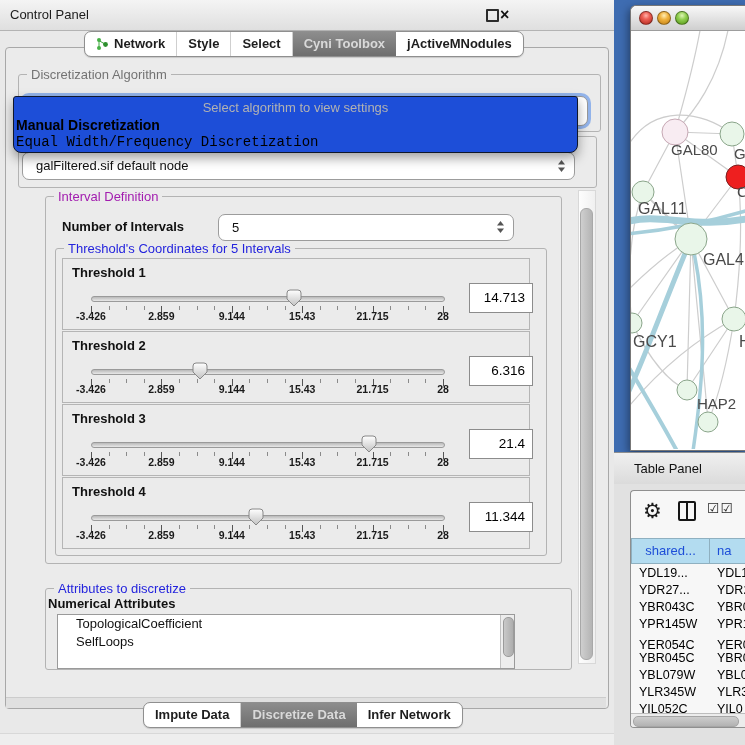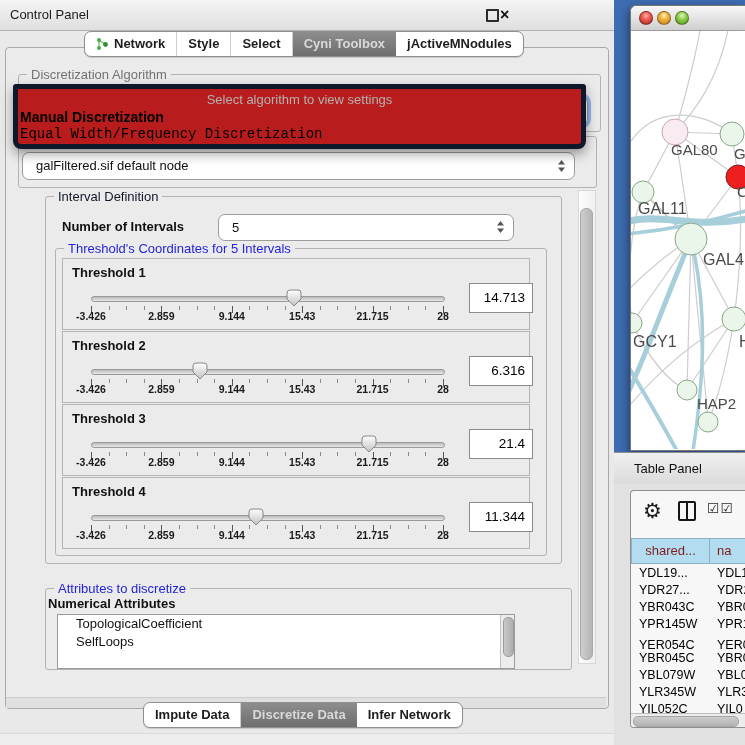--- a/index.html
+++ b/index.html
@@ -13,21 +13,21 @@
   #close-btn{left:500px;top:3px;font-size:16px;font-weight:bold;color:#111;line-height:24px;}
   .segstrip{display:inline-flex;background:#fff;border:1px solid #8f8f8f;border-radius:7px;overflow:hidden;height:24px;box-shadow:0 1px 1px rgba(0,0,0,.15);z-index:6;}
   .seg{padding:0 11px;line-height:24px;font-size:13px;font-weight:bold;color:#1d1d1d;border-right:1px solid #cfcfcf;display:flex;align-items:center;gap:5px;white-space:nowrap;}
   .seg:last-child{border-right:none;}
   .seg.sel{background:linear-gradient(#8d8d8d,#6e6e6e);color:#d9d9d9;border-right:none;}
   #top-tabs{left:84px;top:31px;}
   #bottom-tabs{left:143px;top:702px;}
   #contentbox{left:5px;top:47px;width:602px;height:660px;border:1px solid #a8a8a8;border-radius:4px;background:#ebebeb;}
   .grp{border:1px solid #b3b3b3;border-radius:3px;}
   .legend{position:absolute;top:-8px;left:8px;background:#ebebeb;padding:0 4px;font-size:13px;white-space:nowrap;}
-  .legend.green{color:#0f172a;}
+  .legend.green{color:#a21caf;}
   .legend.blue{color:#2424dd;}
   .legend.faded{color:#737373;}
   .legend.plain{color:#222;}
   #algo-group{left:18px;top:74px;width:581px;height:56px;}
   #algo-combo{left:22px;top:96px;width:564px;height:28px;background:#fff;border:1px solid #999;border-radius:7px;box-shadow:0 0 0 3px rgba(100,150,235,.65);}
   #td-group{left:18px;top:136px;width:577px;height:50px;}
   .combo{background:#fff;border:1px solid #9c9c9c;border-radius:7px;font-size:13px;color:#111;}
   .combo .ctext{position:absolute;left:13px;top:0;line-height:26px;white-space:nowrap;}
   .combo .arrows{position:absolute;right:9px;top:7px;}
   #td-combo{left:22px;top:152px;width:551px;height:26px;}
@@ -50,21 +50,21 @@
   .attr-item{padding-left:18px;font-size:13px;line-height:17.5px;color:#111;white-space:nowrap;}
   #attr-scroll{position:absolute;right:0;top:0;width:13px;height:100%;background:#ededed;border-left:1px solid #c2c2c2;}
   #attr-thumb{position:absolute;left:1.5px;top:2px;width:9px;height:38px;border-radius:5px;background:linear-gradient(90deg,#c9c9c9,#adadad);border:1px solid #9b9b9b;}
   #v-scroll{left:578px;top:190px;width:16px;height:472px;background:linear-gradient(90deg,#fdfdfd,#f0f0f0);border:1px solid #d8d8d8;}
   #v-thumb{left:580px;top:208px;width:11px;height:450px;border-radius:6px;background:linear-gradient(90deg,#cfcfcf,#b4b4b4);border:1px solid #a8a8a8;}
   #apply-bar{left:6px;top:668px;width:600px;height:39px;background:#e9e9e9;border-top:1px solid #cfcfcf;}
   #apply-btn{position:absolute;left:268px;top:5px;width:66px;height:24px;background:linear-gradient(#ffffff,#dddddd);border:1px solid #9a9a9a;border-radius:6px;font-size:13px;color:#111;text-align:center;line-height:24px;}
   #bottom-shade{left:6px;top:697px;width:600px;height:10px;background:#e0e0e0;border-top:1px solid #cccccc;}
   #footer-strip{left:0;top:733px;width:614px;height:12px;background:#eeeeee;border-top:1px solid #d8d8d8;}
   
-  #popup{left:13px;top:84px;width:563px;height:55px;background:#b91c1c;border:5px solid #0f172a;border-radius:3px 3px 8px 8px;box-shadow:0 5px 12px rgba(0,0,0,.38);z-index:30;}
+  #popup{left:13px;top:96px;width:563px;height:55px;background:#1d4ed8;border:1px solid #0f172a;border-radius:3px 3px 8px 8px;box-shadow:0 5px 12px rgba(0,0,0,.38);z-index:30;}
   #popup-hint{position:absolute;left:0;top:3px;width:100%;text-align:center;font-size:13px;color:#b2b2b2;}
   .popup-item{position:absolute;left:2px;font-size:14px;color:#000;white-space:nowrap;}
   
   #blue-bg{left:614px;top:0;width:131px;height:455px;background:#3e6cb1;}
   #net-win{left:630px;top:5px;width:115px;height:444px;background:#fff;border:1px solid #777;border-right:none;border-radius:6px 0 0 0;box-shadow:-2px 3px 8px rgba(0,0,0,.4);}
   #net-titlebar{position:absolute;left:0;top:0;width:100%;height:24px;background:linear-gradient(#f8f8f8,#cfcfcf);border-bottom:1px solid #9d9d9d;border-radius:6px 0 0 0;}
   .light{position:absolute;top:5px;width:12px;height:12px;border-radius:50%;border:1px solid rgba(0,0,0,.35);}
   #light-red{left:8px;background:radial-gradient(circle at 50% 30%,#ffb3ab 0%,#ee6156 35%,#c63b30 75%,#a02a22 100%);}
   #light-yellow{left:26px;background:radial-gradient(circle at 50% 30%,#ffeeb5 0%,#f0b23e 40%,#cf8f21 80%,#aa7417 100%);}
   #light-green{left:44px;background:radial-gradient(circle at 50% 30%,#dff5b5 0%,#90cf50 40%,#67a828 80%,#4f8a1c 100%);}
@@ -72,21 +72,21 @@
   #net-canvas svg text{font-family:"Liberation Sans","DejaVu Sans",sans-serif;fill:#4a4a4a;}
   #tp-bar{left:614px;top:452px;width:131px;height:32px;background:linear-gradient(#f0f0f0,#dadada);border-top:1px solid #8f8f8f;border-bottom:1px solid #ababab;}
   #tp-title{position:absolute;left:20px;top:0;line-height:32px;font-size:13px;color:#111;}
   #tp-bg{left:614px;top:484px;width:131px;height:261px;background:#e1e1e1;}
   #tp-panel{left:630px;top:490px;width:115px;height:236px;background:#f7f7f7;border:1px solid #8f8f8f;border-right:none;border-radius:4px 0 0 4px;overflow:hidden;}
   #gear-icon{position:absolute;left:12px;top:4px;font-size:21px;color:#1b1b1b;line-height:32px;}
   #split-icon{position:absolute;left:47px;top:10px;width:14px;height:16px;border:2px solid #151515;border-radius:2px;}
   #split-icon .mid{position:absolute;left:6px;top:0;width:2px;height:100%;background:#151515;}
   #check-icons{position:absolute;left:76px;top:9px;font-size:14px;color:#2a2a2a;letter-spacing:1px;}
   #tp-header{position:absolute;left:0;top:47px;width:100%;height:26px;display:flex;}
-  .hcell{background:#b3dcf0;border:1px solid #8fb0c0;font-size:13px;color:#7f1d1d;line-height:24px;box-sizing:border-box;}
+  .hcell{background:#b3dcf0;border:1px solid #8fb0c0;font-size:13px;color:#1d4ed8;line-height:24px;box-sizing:border-box;}
   #hcell1{width:79px;text-align:center;}
   #hcell2{flex:1;border-left:none;padding-left:7px;}
   .trow{position:absolute;left:0;width:100%;height:17px;font-size:12.5px;color:#000;}
   .trow .c1{position:absolute;left:8px;top:0;width:72px;overflow:hidden;white-space:nowrap;}
   .trow .c2{position:absolute;left:86px;top:0;overflow:hidden;white-space:nowrap;}
   #h-scroll{position:absolute;left:0;top:222px;width:100%;height:14px;background:#ececec;border-top:1px solid #bdbdbd;z-index:4;}
   #h-thumb{position:absolute;left:2px;top:2px;width:104px;height:9px;border-radius:5px;background:linear-gradient(#cdcdcd,#b2b2b2);border:1px solid #a5a5a5;}
   .tabicon{display:inline-flex;}
 </style>
 </head>

